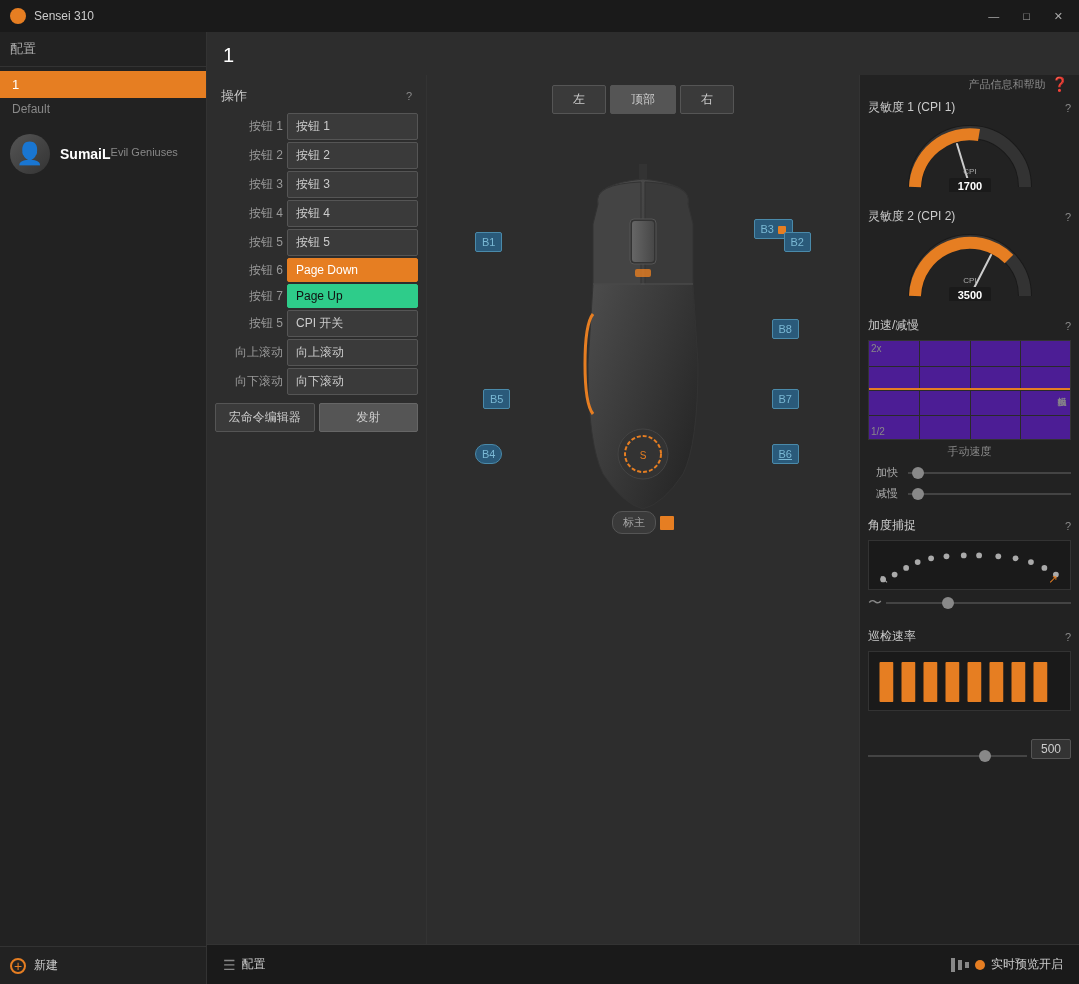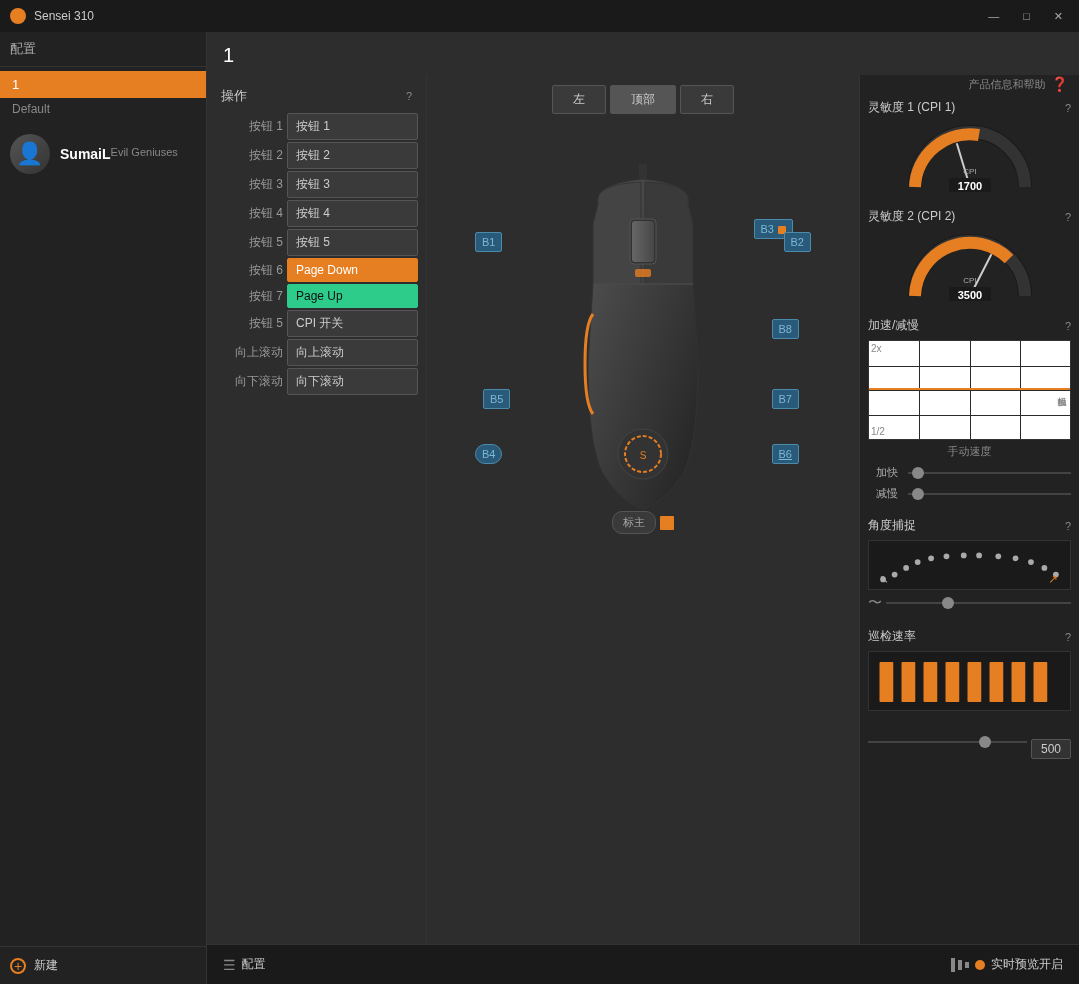--- a/index.html
+++ b/index.html
@@ -329,21 +329,21 @@
     }
     .gauge-svg {
       width: 130px;
       height: 70px;
     }
 
     
     #accel-chart {
       width: 100%;
       height: 100px;
-      background: #ffffff;
+      background: #4c1d95;
       border: 1px solid #333;
       position: relative;
       margin-bottom: 4px;
     }
     .accel-label-2x {
       position: absolute;
       top: 2px;
       left: 2px;
       font-size: 10px;
       color: #888;
@@ -432,21 +432,21 @@
       width: 100%;
       height: 60px;
       background: #1a1a1a;
       border: 1px solid #333;
       position: relative;
       margin-bottom: 4px;
       overflow: hidden;
     }
     .polling-slider-row {
       display: flex;
-      align-items: flex-start;
+      align-items: flex-end;
       gap: 4px;
       margin-top: 28px;
     }
     .polling-value {
       background: #333;
       border: 1px solid #555;
       color: #ccc;
       padding: 2px 6px;
       font-size: 12px;
       border-radius: 2px;
@@ -626,20 +626,24 @@
           <div class="action-row">
             <span class="action-label">向上滚动</span>
             <button class="action-btn">向上滚动</button>
           </div>
           <div class="action-row">
             <span class="action-label">向下滚动</span>
             <button class="action-btn">向下滚动</button>
           </div>
         </div>
 
+        <div class="action-btn-row">
+          <button class="macro-btn">宏命令编辑器</button>
+          <button class="fire-btn">发射</button>
+        </div>
       </div>
 
       <div id="mouse-view">
         <div id="view-tabs">
           <button class="view-tab">左</button>
           <button class="view-tab active">顶部</button>
           <button class="view-tab">右</button>
         </div>
 
         <div id="mouse-container">

